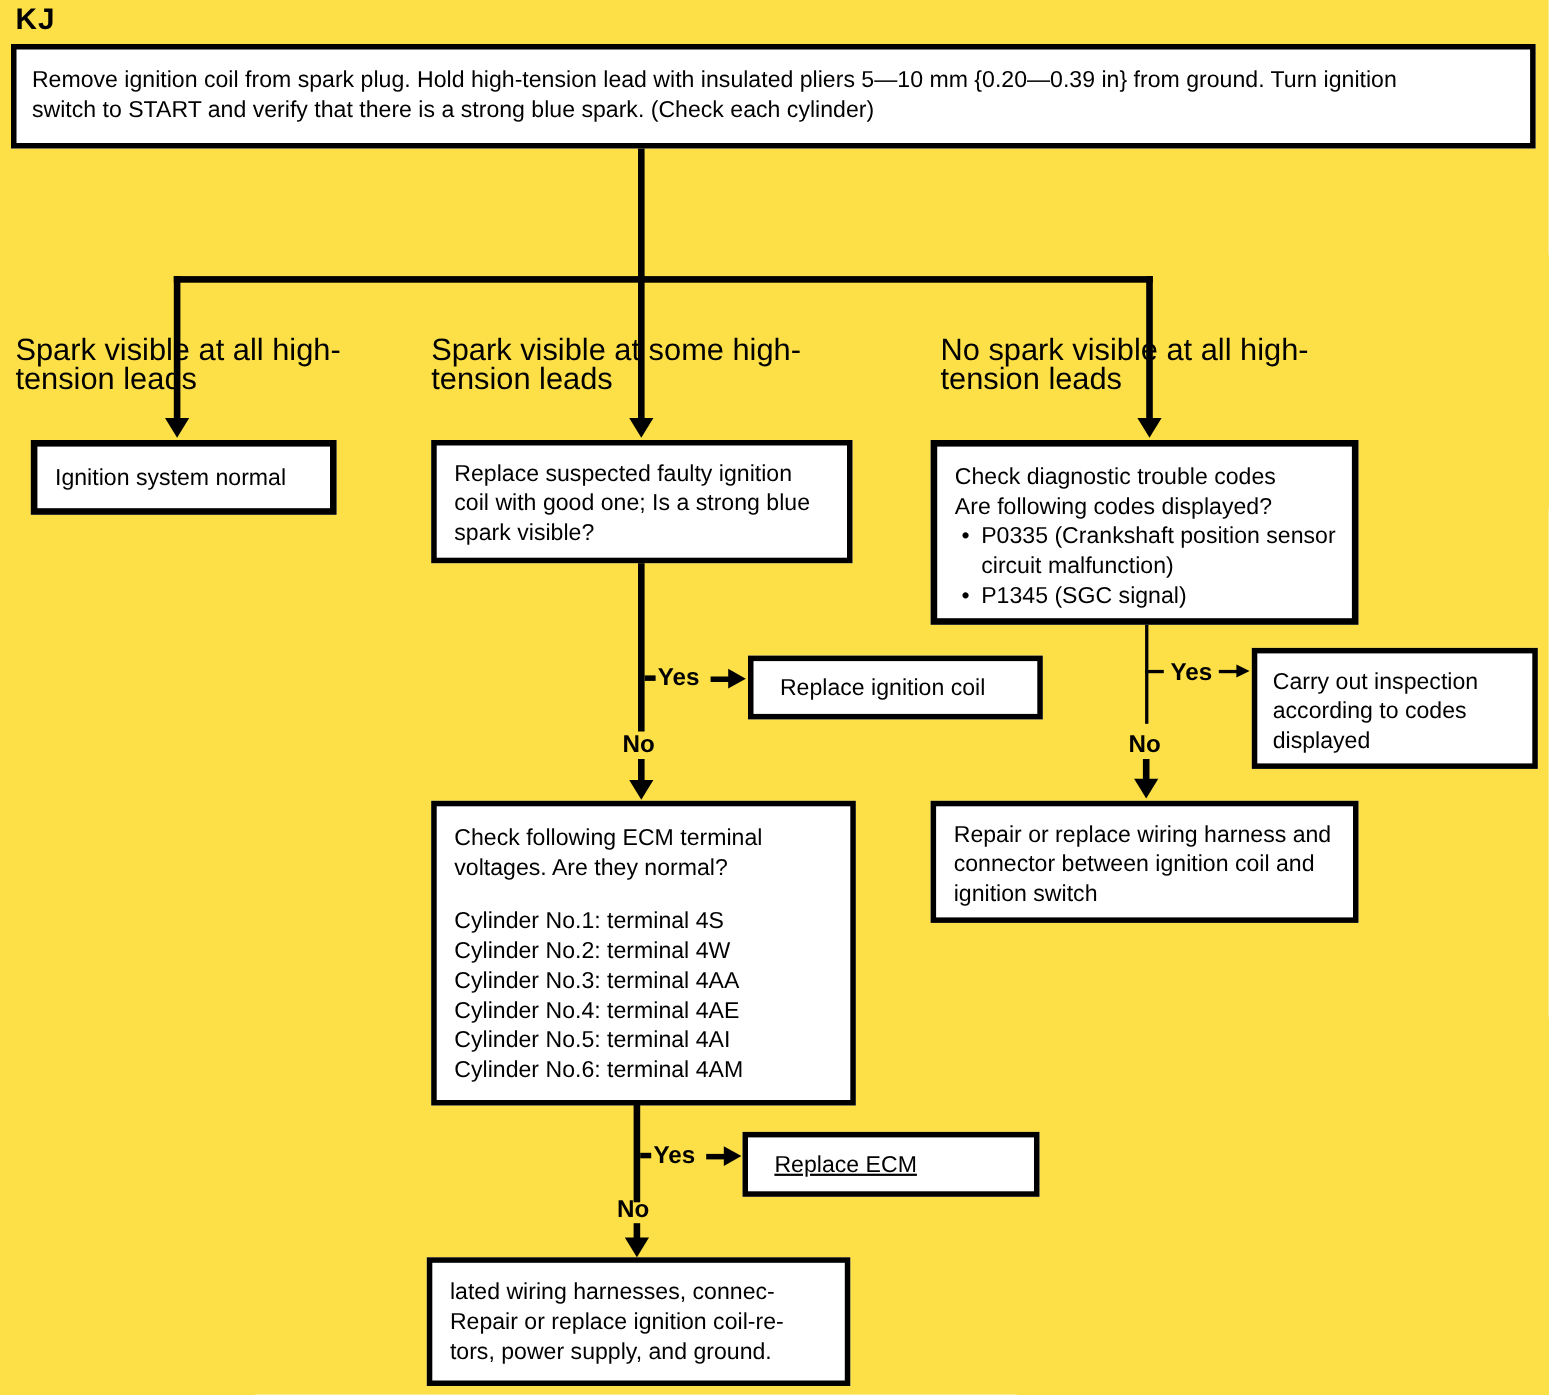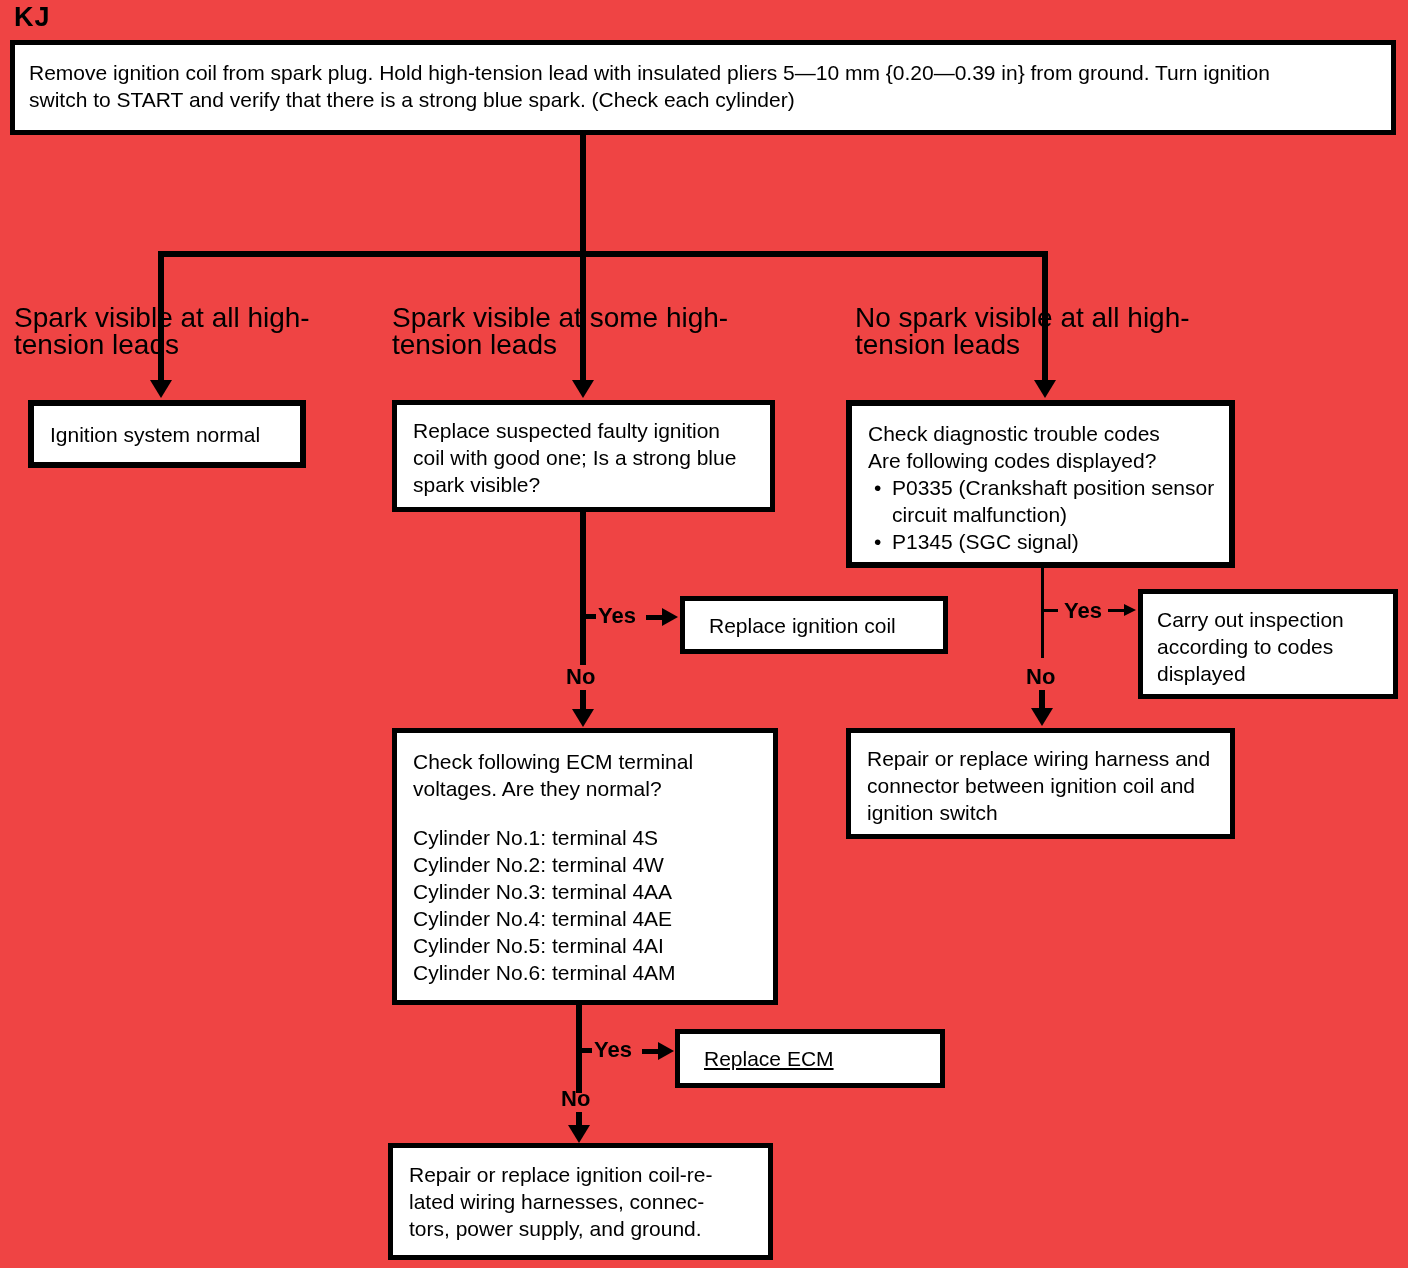--- a/index.html
+++ b/index.html
@@ -1,17 +1,17 @@
 <!DOCTYPE html>
 <html><head>
 <meta charset="utf-8">
 <style>
   html,body{margin:0;padding:0;background:#ffffff;}
   .canvas{
-    position:relative;width:1408px;height:1268px;background:#ef4444;
+    position:relative;width:1408px;height:1268px;background:#fde047;
     font-family:"Liberation Sans", sans-serif;color:#000;overflow:hidden;
   }
   .kj{position:absolute;left:14px;top:2px;font-size:27px;font-weight:bold;letter-spacing:1px;}
   .box{
     position:absolute;border:5px solid #000;box-sizing:border-box;background:#fff;
     font-size:21px;line-height:27px;
   }
   .b6{border-width:6px;}
   .flexc{display:flex;align-items:center;}
   .ln{position:absolute;background:#000;}
@@ -127,18 +127,18 @@
 
   <div class="box flexc" style="left:675px;top:1029px;width:270px;height:59px;padding-left:24px;text-decoration:underline;">
     <span>Replace ECM</span>
   </div>
 
   <div class="yn" style="left:561px;top:1086px;">No</div>
   <div class="ln" style="left:576px;top:1112px;width:6px;height:15px;"></div>
   <div class="ad" style="left:568px;top:1125px;"></div>
 
   <div class="box" style="left:388px;top:1143px;width:385px;height:117px;padding:13px 14px 0 16px;">
+    <div>lated wiring harnesses, connec-</div>
     <div>Repair or replace ignition coil-re-</div>
-    <div>lated wiring harnesses, connec-</div>
     <div>tors, power supply, and ground.</div>
   </div>
 
 </div>
 
 </body></html>

